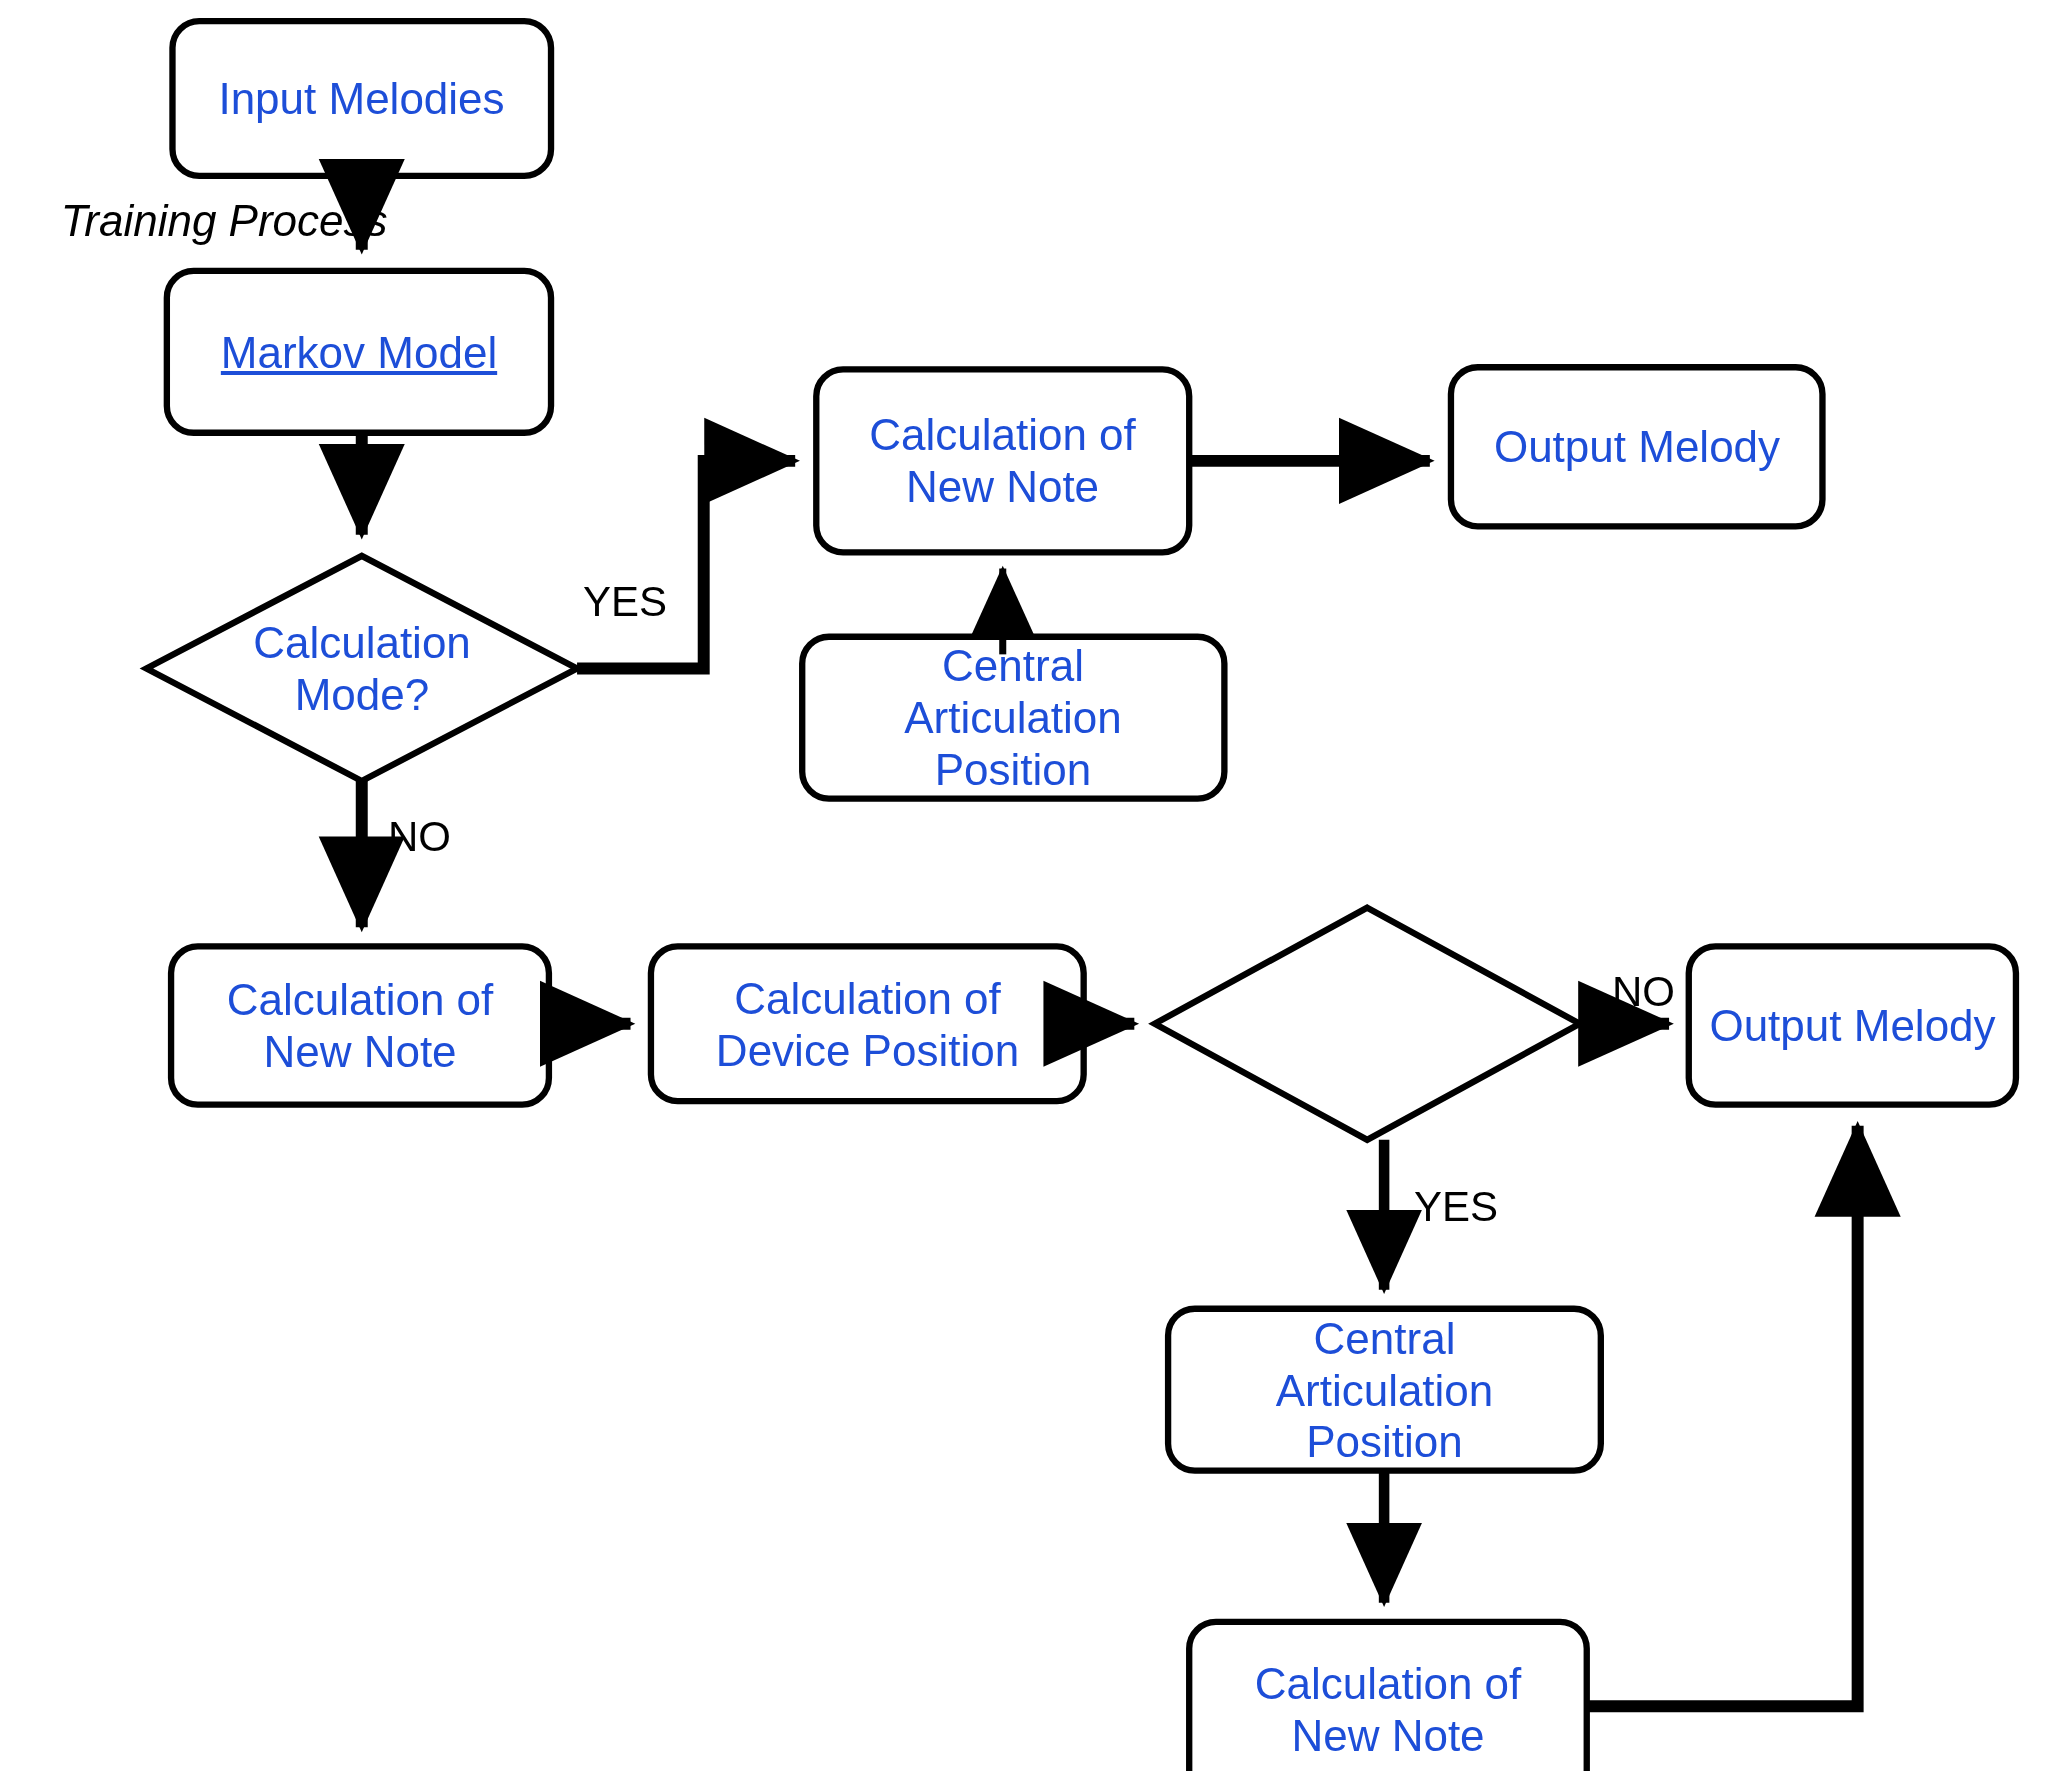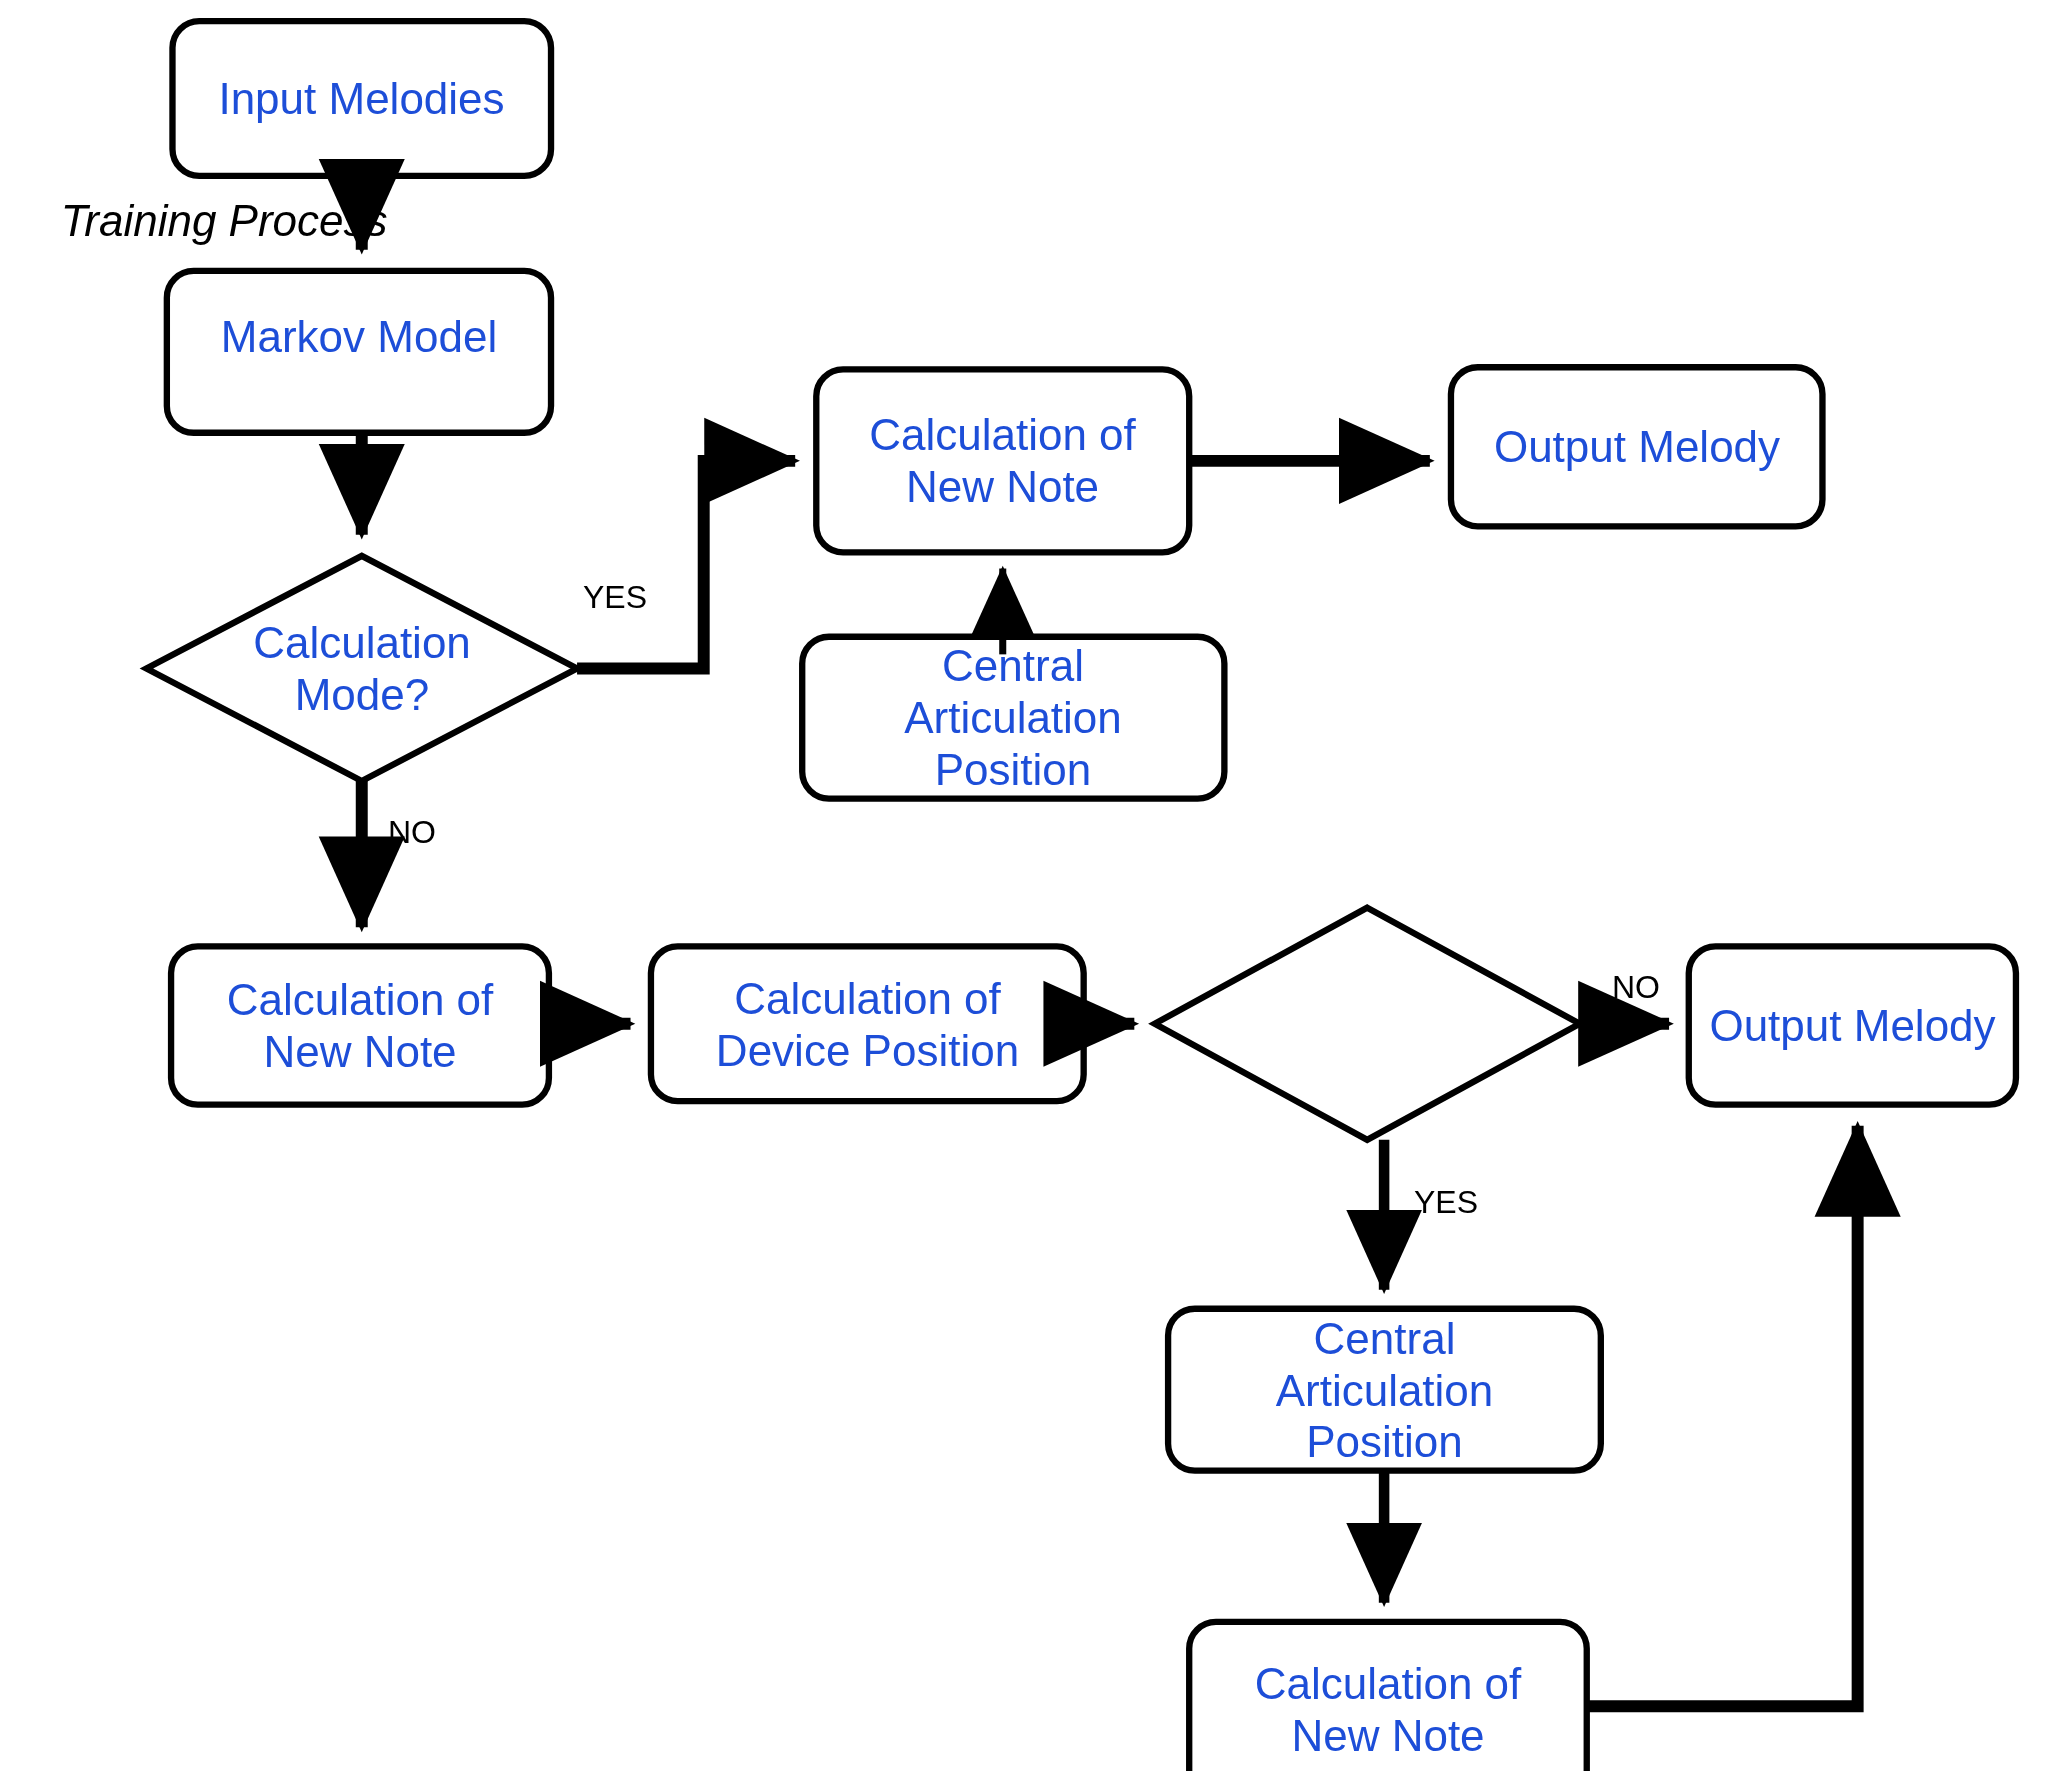--- a/index.html
+++ b/index.html
@@ -34,21 +34,21 @@
     font-family: "Liberation Sans", sans-serif;
     font-size: 44px;
     line-height: 1.18;
     color: #1d4ed8;
     white-space: pre-line;
     pointer-events: none;
   }
   .edge-label {
     position: absolute;
     font-family: "Liberation Sans", sans-serif;
-    font-size: 32px;
+    font-size: 42px;
     line-height: 1;
     color: #000000;
     white-space: nowrap;
   }
   .edge-label.italic {
     font-style: italic;
     font-size: 44px;
     margin-left: 48px;
   }
 </style>
@@ -108,21 +108,21 @@
       <line x1="1967" y1="1620" x2="1967" y2="1833" stroke-width="15" marker-end="url(#arrow-thick)"></line>
 
       <line x1="1967" y1="2090" x2="1967" y2="2278" stroke-width="15" marker-end="url(#arrow-thick)"></line>
 
       <polyline points="2255,2425 2640,2425 2640,1600" stroke-width="17" marker-end="url(#arrow-thick)"></polyline>
     </g>
   </svg>
 
   <div class="node-label" style="left:172px; top:21px; width:379px; height:155px;">Input Melodies</div>
 
-  <div class="node-label" style="left:167px; top:256px; width:384px; height:162px;">Markov Model</div>
+  <div class="node-label" style="left:167px; top:272px; width:384px; height:162px;text-decoration:underline;">Markov Model</div>
 
   <div class="node-label" style="left:186px; top:556px; width:352px; height:225px;">Calculation
 Mode?</div>
 
   <div class="node-label" style="left:816px; top:369px; width:373px; height:183px;">Calculation of
 New Note</div>
 
   <div class="node-label" style="left:1451px; top:367px; width:372px; height:159px;">Output Melody</div>
 
   <div class="node-label" style="left:802px; top:635px; width:422px; height:166px;">Central

